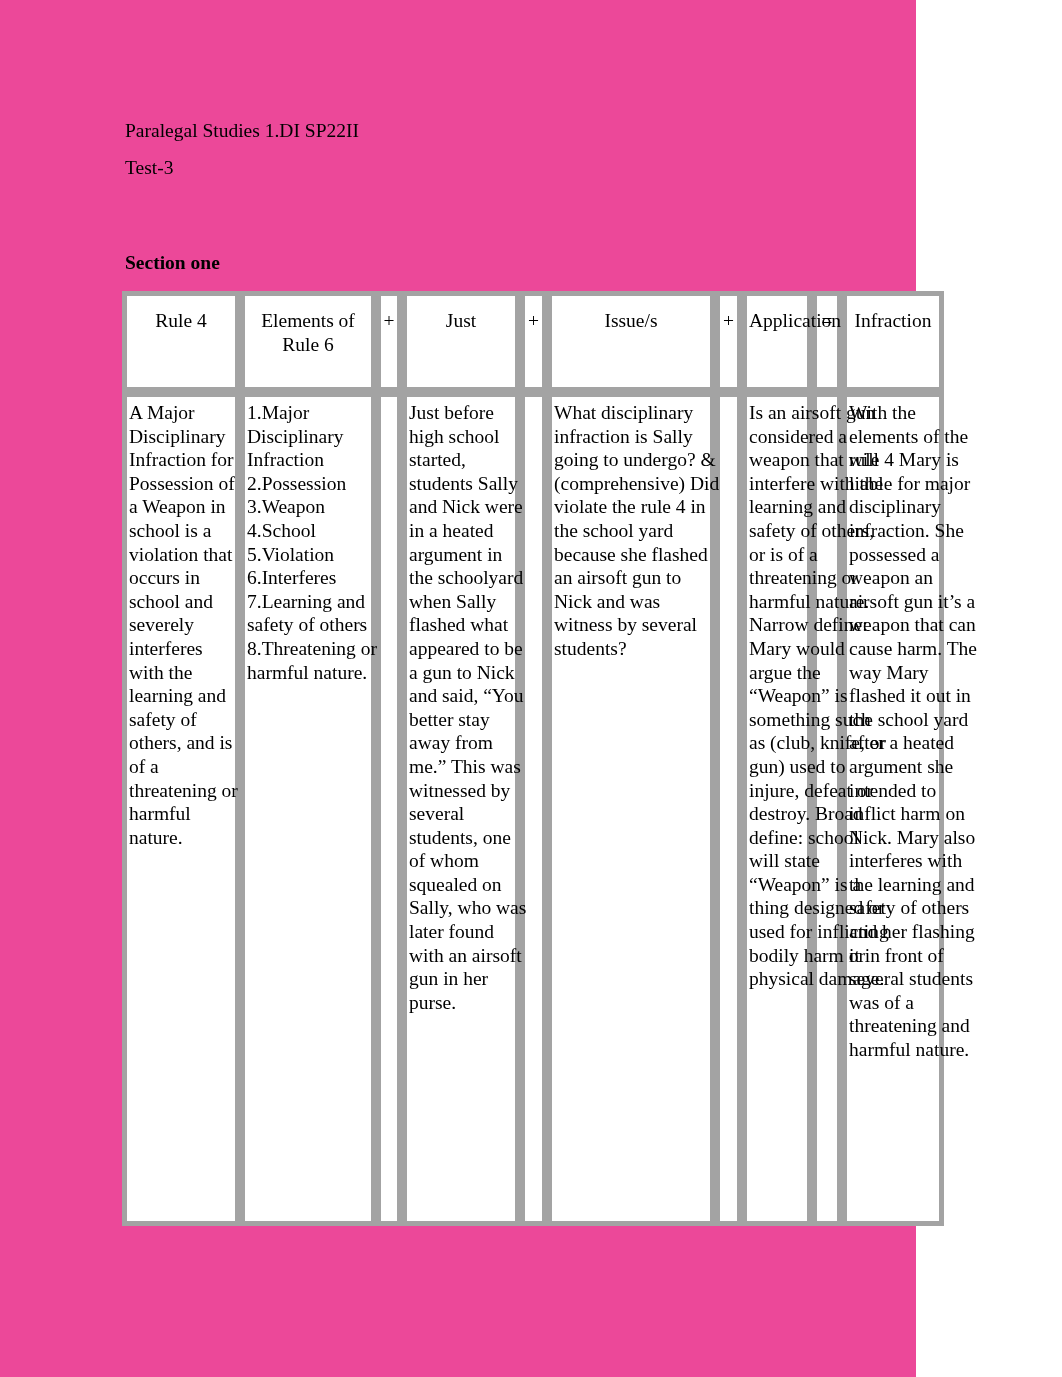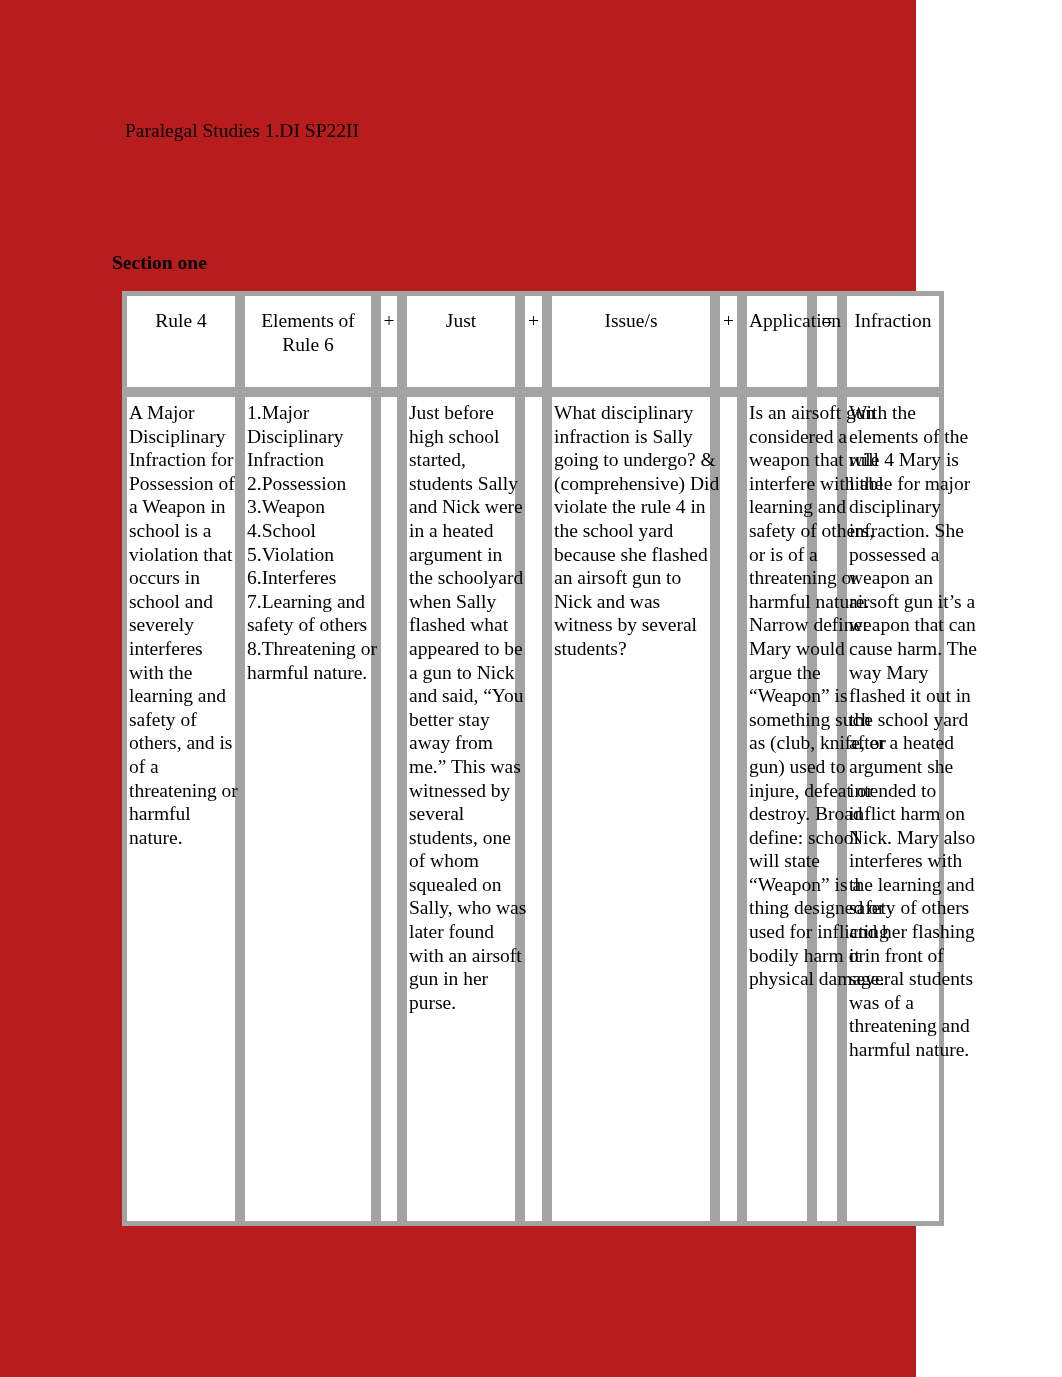--- a/index.html
+++ b/index.html
@@ -15,38 +15,38 @@
     font-family: "Liberation Serif", "DejaVu Serif", serif;
     color: #000000;
     overflow: hidden;
   }
 
   .page {
     position: absolute;
     left: 0; top: 0;
     width: 916px;
     height: 1377px;
-    background: #b91c1c;
+    background: #ec4899;
   }
 
   .doc-head {
     position: absolute;
     left: 125px;
     top: 112px;
     width: 820px;
   }
   .head-line {
     font-size: 19.5px;
     line-height: 37px;
     white-space: nowrap;
   }
 
   .section-title {
     position: absolute;
-    left: 112px;
+    left: 125px;
     top: 250px;
     font-size: 19.5px;
     font-weight: bold;
     line-height: 26px;
   }
 
   
   .irac-table {
     position: absolute;
     left: 122px;
@@ -119,20 +119,21 @@
     filter: none;
   }
 </style>
 </head>
 <body>
 
 <div class="page">
 
   <div class="doc-head">
     <div class="head-line">Paralegal Studies 1.DI SP22II</div>
+    <div class="head-line">Test-3</div>
   </div>
 
   <div class="section-title">Section one</div>
 
   <table class="irac-table">
     <colgroup>
       <col class="c-rule">
       <col class="c-elements">
       <col class="c-plus1">
       <col class="c-facts">

